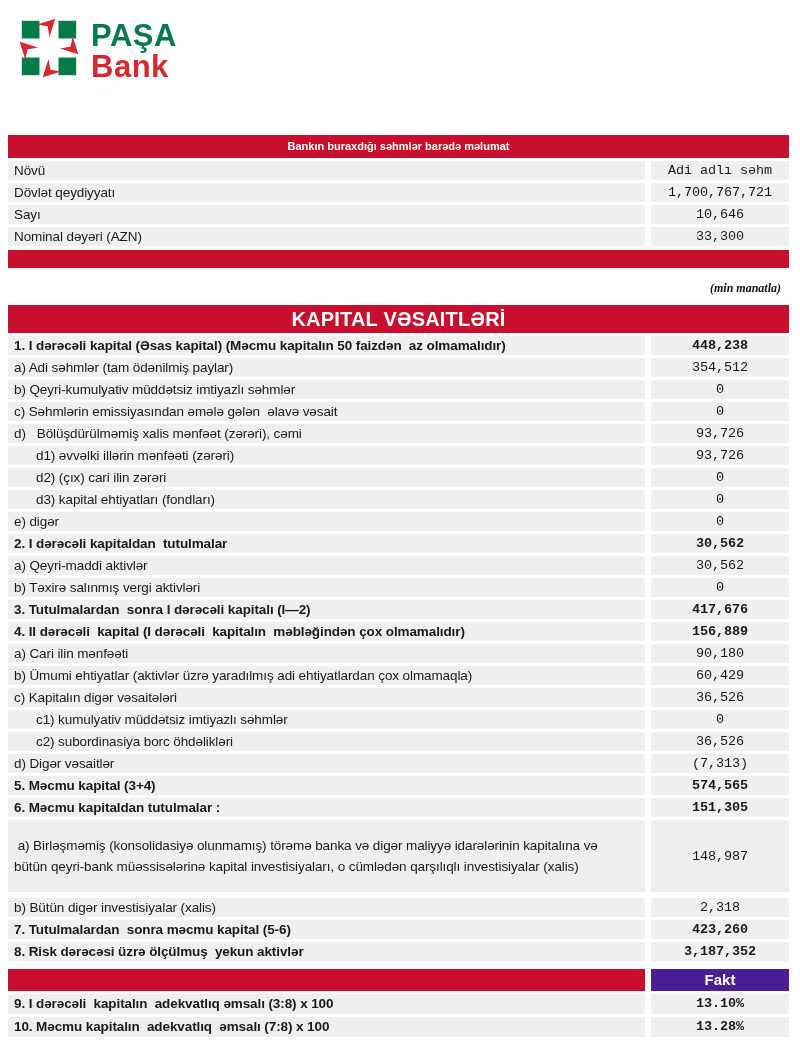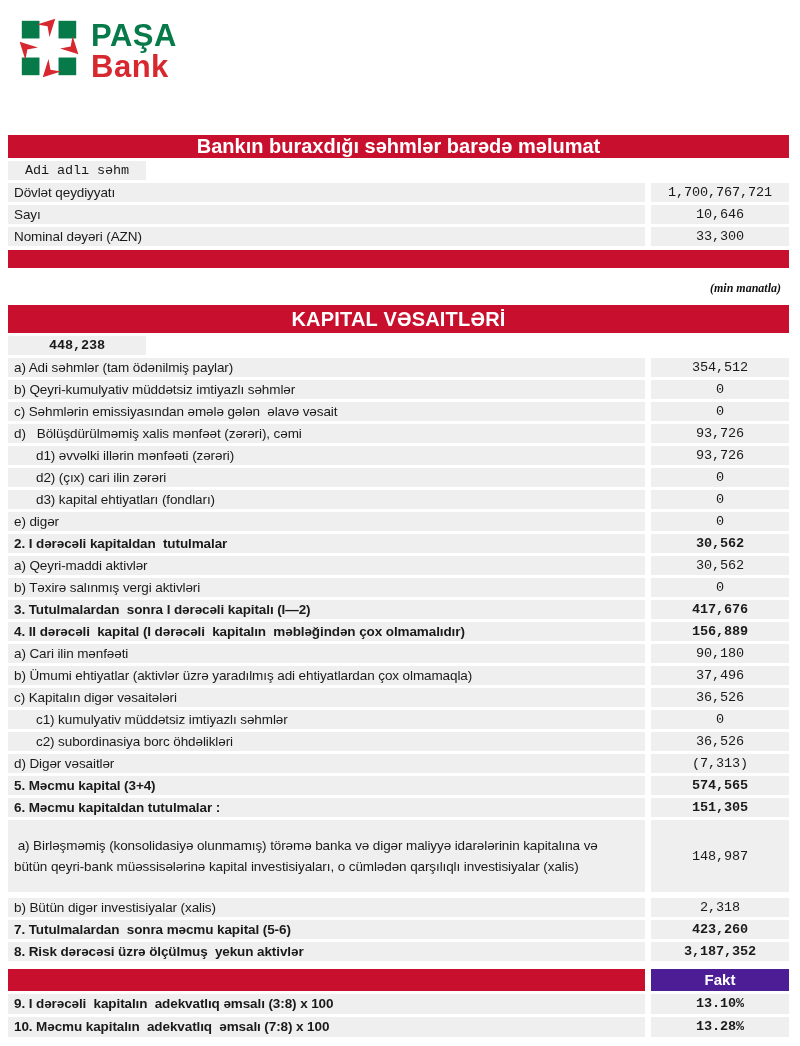--- a/index.html
+++ b/index.html
@@ -17,21 +17,21 @@
   .logo{position:absolute;left:13px;top:14px;display:flex;align-items:flex-start;}
   .logo svg{display:block;}
   .wordmark{margin-left:6px;margin-top:6px;line-height:31px;font-weight:bold;font-size:31px;letter-spacing:0.5px;}
   .wordmark .l1{color:#067a49;}
   .wordmark .l2{color:#d7282f;}
 
   
   .redbar{
     background:#c8102e;color:#fff;font-weight:bold;text-align:center;
   }
-  .bar-title1{height:23px;line-height:23px;font-size:20px;}
+  .bar-title1{height:23px;line-height:23px;font-size:11px;}
   .bar-title2{margin-top:9px;height:28px;line-height:28px;font-size:20px;letter-spacing:0.2px;}
   .divider{margin-top:4px;height:18px;background:#c8102e;}
 
   .trow{display:flex;column-gap:6px;margin-top:3px;}
   .cell{background:#efefef;}
   .lbl{
     flex:1;padding-left:6px;font-size:13.5px;line-height:19px;height:19px;
     white-space:pre;overflow:hidden;letter-spacing:-0.1px;
   }
   .val{
@@ -91,20 +91,21 @@
         <div class="l2">Bank</div>
       </div>
     </div>
   </div>
 
   <div class="content">
 
     <div class="redbar bar-title1">Bankın buraxdığı səhmlər barədə məlumat</div>
     <div id="shares-rows">
         <div class="trow">
+          <div class="cell lbl">Növü</div>
           <div class="cell val">Adi adlı səhm</div>
         </div>
         <div class="trow">
           <div class="cell lbl">Dövlət qeydiyyatı</div>
           <div class="cell val">1,700,767,721</div>
         </div>
         <div class="trow">
           <div class="cell lbl">Sayı</div>
           <div class="cell val">10,646</div>
         </div>
@@ -114,20 +115,21 @@
         </div>
       </div>
 
     <div class="divider"></div>
 
     <div class="unit-note">(min manatla)</div>
 
     <div class="redbar bar-title2">KAPITAL VƏSAITLƏRİ</div>
     <div id="capital-rows">
         <div class="trow bold">
+          <div class="cell lbl">1. I dərəcəli kapital (Əsas kapital) (Məcmu kapitalın 50 faizdən  az olmamalıdır)</div>
           <div class="cell val">448,238</div>
         </div>
         <div class="trow">
           <div class="cell lbl">a) Adi səhmlər (tam ödənilmiş paylar)</div>
           <div class="cell val">354,512</div>
         </div>
         <div class="trow">
           <div class="cell lbl">b) Qeyri-kumulyativ müddətsiz imtiyazlı səhmlər</div>
           <div class="cell val">0</div>
         </div>
@@ -174,21 +176,21 @@
         <div class="trow bold">
           <div class="cell lbl">4. II dərəcəli  kapital (I dərəcəli  kapitalın  məbləğindən çox olmamalıdır)</div>
           <div class="cell val">156,889</div>
         </div>
         <div class="trow">
           <div class="cell lbl">a) Cari ilin mənfəəti</div>
           <div class="cell val">90,180</div>
         </div>
         <div class="trow">
           <div class="cell lbl">b) Ümumi ehtiyatlar (aktivlər üzrə yaradılmış adi ehtiyatlardan çox olmamaqla)</div>
-          <div class="cell val">37,496</div>
+          <div class="cell val">60,429</div>
         </div>
         <div class="trow">
           <div class="cell lbl">c) Kapitalın digər vəsaitələri</div>
           <div class="cell val">36,526</div>
         </div>
         <div class="trow ind">
           <div class="cell lbl">c1) kumulyativ müddətsiz imtiyazlı səhmlər</div>
           <div class="cell val">0</div>
         </div>
         <div class="trow ind">

